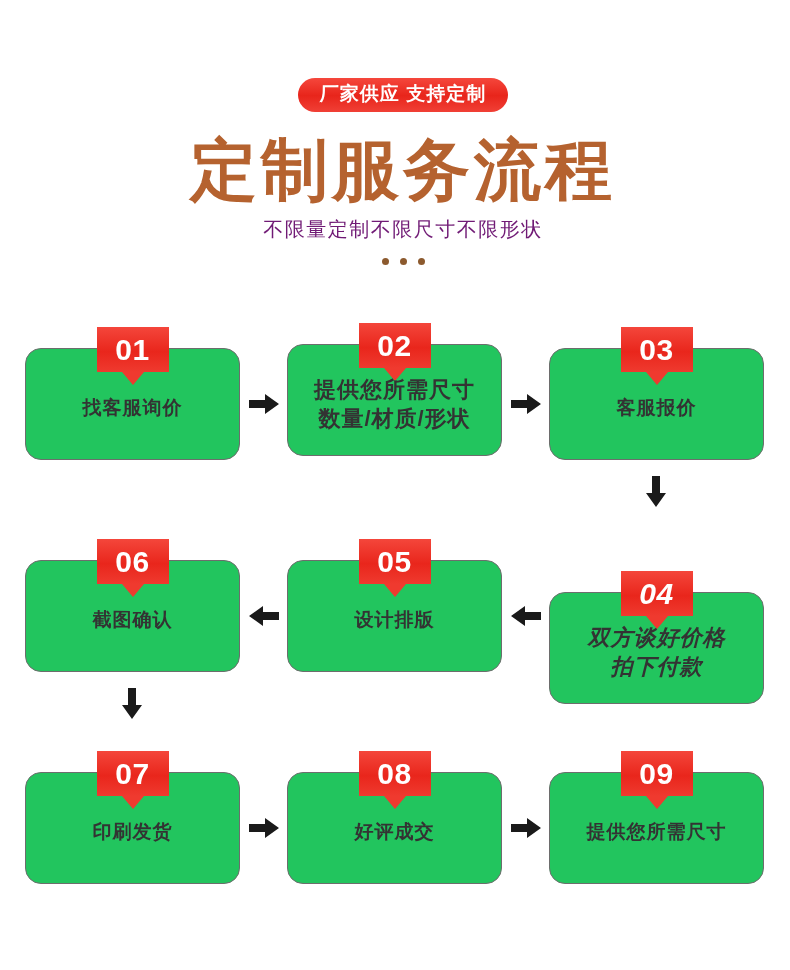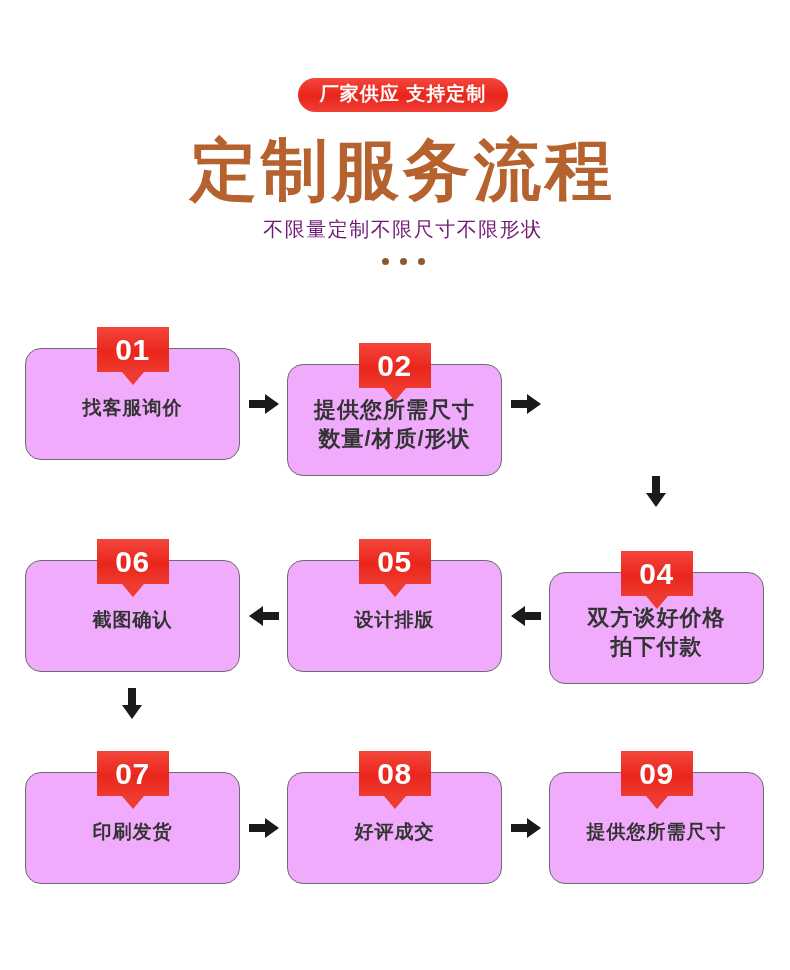--- a/index.html
+++ b/index.html
@@ -79,21 +79,21 @@
     height: 970px;
   }
 
   .step {
     position: absolute;
     width: 215px;
     height: 112px;
     box-sizing: border-box;
     border: 1.6px solid #6d6d6d;
     border-radius: 16px;
-    background: #f0abfc;
+    background: #22c55e;
   }
   .step-label {
     position: absolute;
     left: 0;
     right: 0;
     top: 50%;
     transform: translateY(-50%);
     text-align: center;
     font-size: 19px;
     font-weight: bold;
@@ -177,42 +177,48 @@
     </div>
     <div class="step-label">找客服询价</div>
   </div>
 
   <div class="arrow" style="left:249px; top:393px;">
     <svg viewBox="0 0 30 22" xmlns="http://www.w3.org/2000/svg">
       <path d="M0 7 H16 V1 L30 11 L16 21 V15 H0 Z" fill="#1a1a1a"></path>
     </svg>
   </div>
 
-  <div class="step two-line" style="left:287px; top:364px;">
+  <div class="step two-line" style="left:287px; top:344px;">
     <div class="num-badge">
       <span class="num-text">02</span>
     </div>
     <div class="step-label">提供您所需尺寸
 数量/材质/形状</div>
   </div>
 
   <div class="arrow" style="left:511px; top:393px;">
     <svg viewBox="0 0 30 22" xmlns="http://www.w3.org/2000/svg">
       <path d="M0 7 H16 V1 L30 11 L16 21 V15 H0 Z" fill="#1a1a1a"></path>
     </svg>
   </div>
 
+  <div class="step" style="left:549px; top:348px;">
+    <div class="num-badge">
+      <span class="num-text">03</span>
+    </div>
+    <div class="step-label">客服报价</div>
+  </div>
 
   <div class="arrow-v" style="left:645px; top:476px;">
     <svg viewBox="0 0 22 32" xmlns="http://www.w3.org/2000/svg">
       <path d="M7 0 H15 V17 H21 L11 31 L1 17 H7 Z" fill="#1a1a1a"></path>
     </svg>
   </div>
 
-  <div class="step two-line" style="left:549px; top:572px;">
+  <div class="step two-line" style="left:549px; top:592px;font-style:italic;">
     <div class="num-badge">
       <span class="num-text">04</span>
     </div>
     <div class="step-label">双方谈好价格
 拍下付款</div>
   </div>
 
   <div class="arrow" style="left:511px; top:605px;">
     <svg viewBox="0 0 30 22" xmlns="http://www.w3.org/2000/svg">
       <path d="M30 7 H14 V1 L0 11 L14 21 V15 H30 Z" fill="#1a1a1a"></path>

